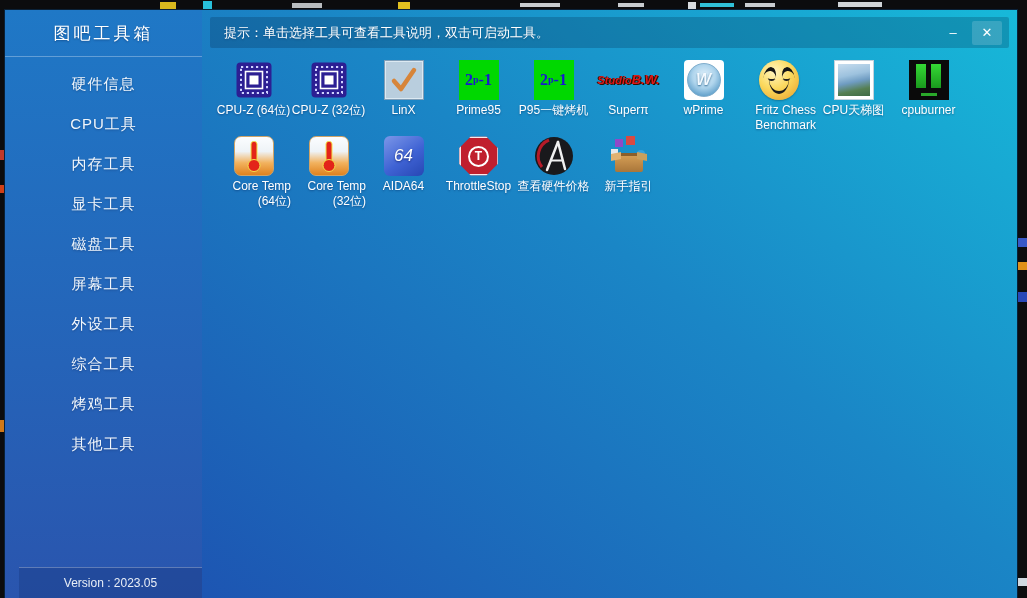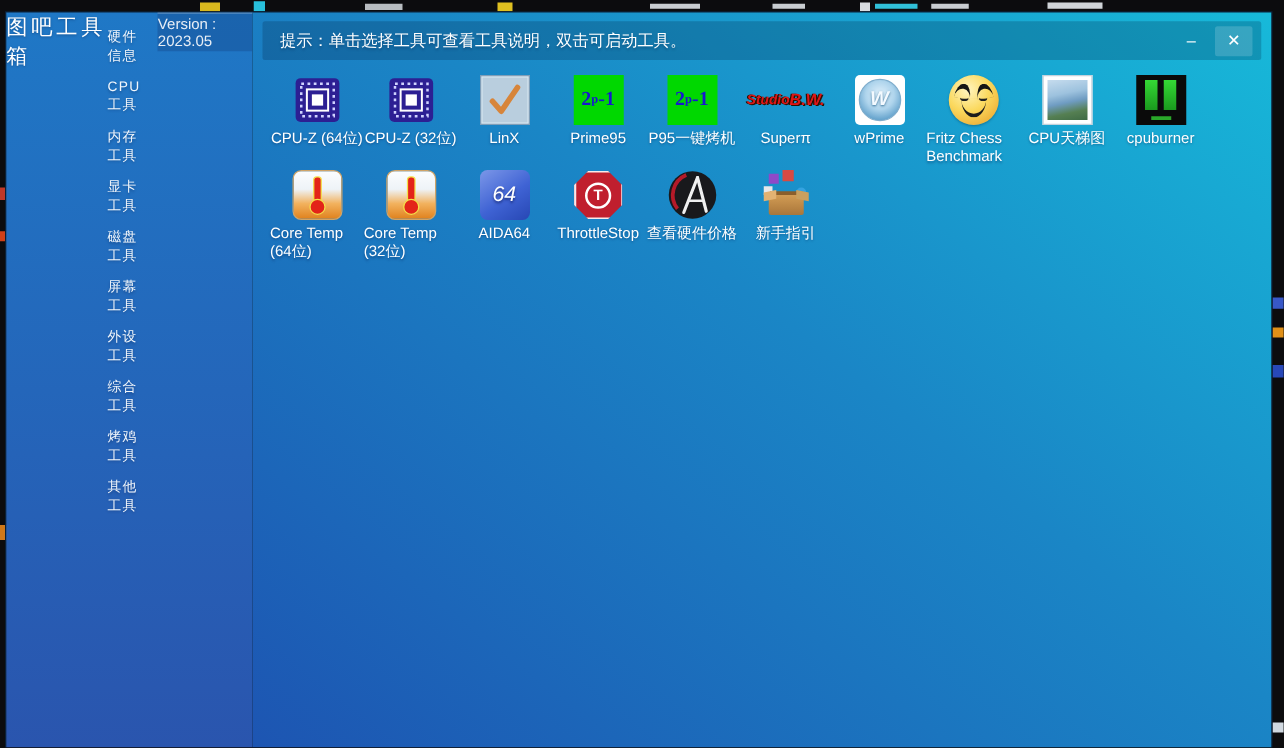--- a/index.html
+++ b/index.html
@@ -12,32 +12,32 @@
   .fragment{position:absolute;}
   
   .app-window{
     position:absolute;left:5px;top:10px;width:1012px;height:588px;
     display:flex;box-shadow:0 0 0 1px #0a2138;
   }
   
   .sidebar{
     width:197px;flex:0 0 197px;height:100%;
     background:linear-gradient(180deg,#1f78c6 0%,#2563b8 60%,#2a55ae 100%);
-    display:flex;flex-direction:row;color:#fff;position:relative;
+    display:flex;flex-direction:column;color:#fff;position:relative;
   }
   .sidebar-title{
     height:46px;display:flex;align-items:center;justify-content:center;
     font-size:17px;letter-spacing:3px;color:#fff;
     text-shadow:0 1px 2px rgba(0,20,60,.35);
   }
   .sidebar-sep{height:1px;background:rgba(255,255,255,.3);margin:0;}
   .side-menu{padding-top:7px;flex:1;}
   .side-item{
     height:40px;display:flex;align-items:center;justify-content:center;
-    font-size:11px;color:#f2f7fc;cursor:pointer;letter-spacing:1px;
+    font-size:15px;color:#f2f7fc;cursor:pointer;letter-spacing:1px;
     text-shadow:0 1px 2px rgba(0,20,60,.3);
   }
   .version-bar{
     height:30px;background:rgba(10,30,90,.22);
     border-top:1px solid rgba(255,255,255,.28);
     display:flex;align-items:center;justify-content:center;
     font-size:12px;color:#e8eef6;margin-left:14px;
   }
   
   .main{
@@ -57,21 +57,21 @@
   .win-btn.close{background:rgba(255,255,255,.16);margin-right:7px;}
   
   .tools{position:absolute;left:14px;top:50px;width:770px;}
   .tool-row{display:flex;}
   .tool{
     width:75px;min-height:76px;display:flex;flex-direction:column;
     align-items:center;cursor:pointer;
   }
   .tool-icon{width:40px;height:40px;position:relative;flex:0 0 40px;}
   .tool-label{
-    margin-top:3px;font-size:12px;line-height:1.25;color:#fff;text-align:left;
+    margin-top:3px;font-size:12px;line-height:1.25;color:#fff;text-align:right;
     text-shadow:0 1px 2px rgba(0,20,70,.4);word-break:break-word;
   }
   
   .icbox{width:40px;height:40px;position:relative;display:flex;align-items:center;justify-content:center;box-sizing:border-box;}
   .ic-linx{background:#b9cede;border:1px solid #7f9eb8;box-shadow:inset 0 0 0 1px #dcE9f2;}
   .ic-prime{background:#00d800;font-family:"Liberation Serif","DejaVu Serif",serif;font-weight:bold;color:#1818cf;}
   .ic-prime .pb{font-size:16px;}
   .ic-prime .ps{font-size:10px;vertical-align:super;line-height:1;}
   .ic-studio{font-weight:bold;font-style:italic;color:#e01616;line-height:.95;}
   .ic-studio .l1{font-size:11px;text-shadow:1px 1px 0 #301000,-1px 0 0 #301000;}

